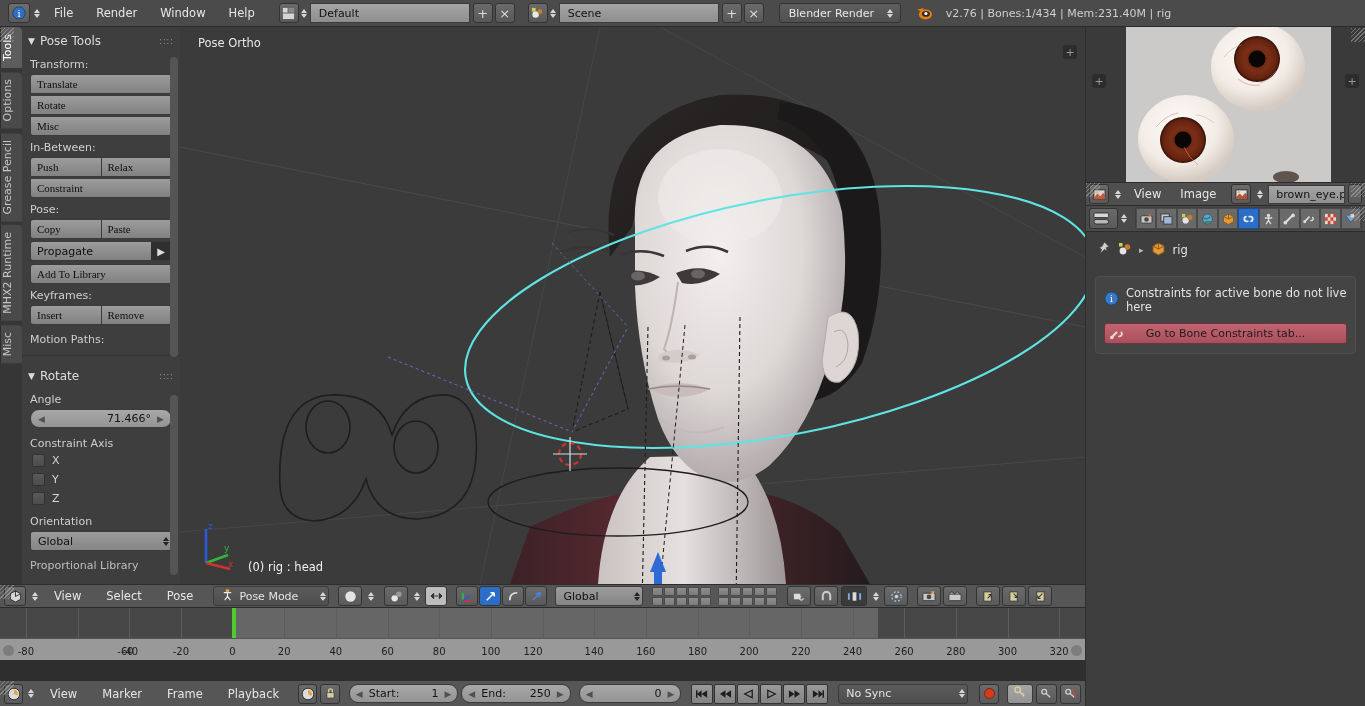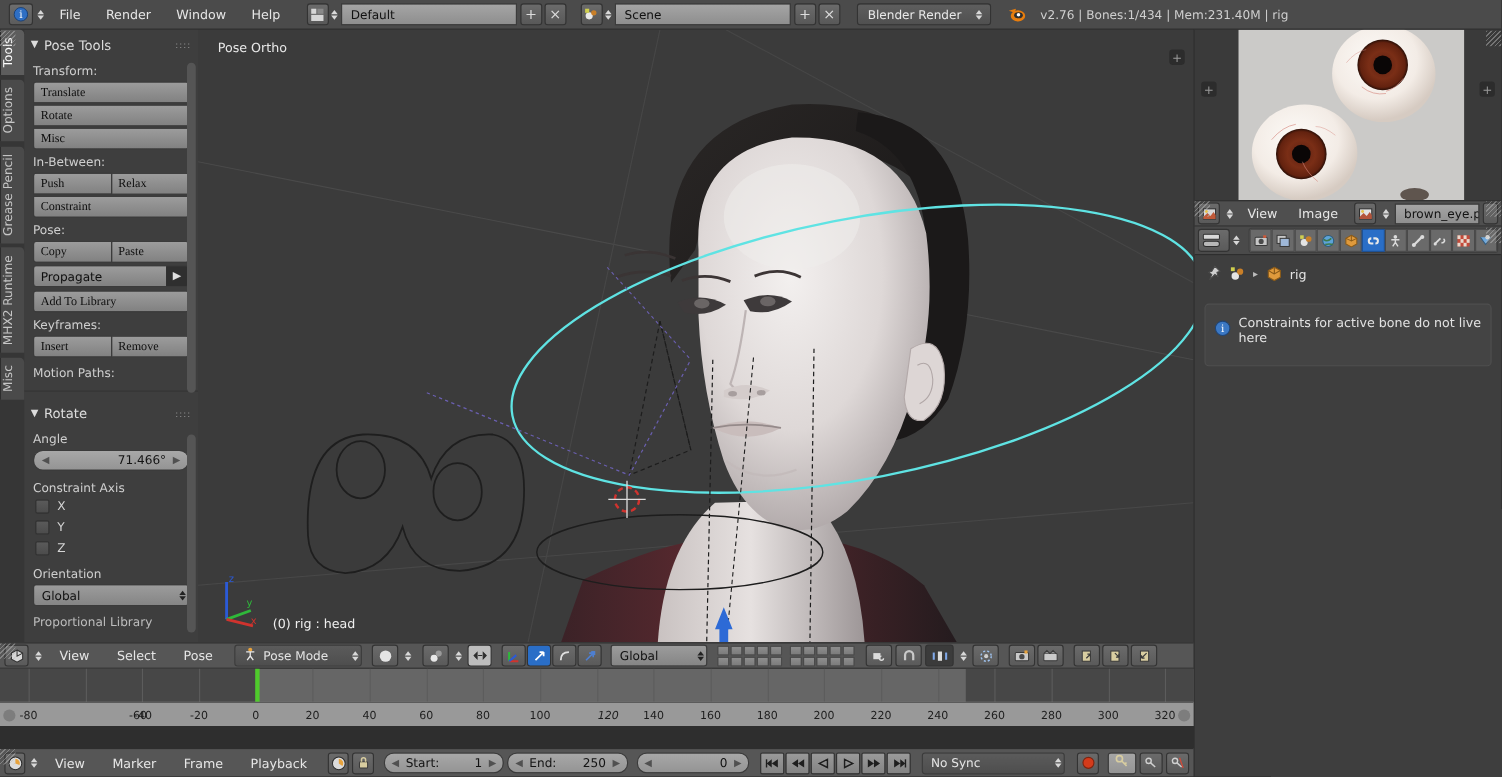--- a/index.html
+++ b/index.html
@@ -779,21 +779,21 @@
   <div class="tick" style="left: 25.8333px;">-80</div>
         <div class="tick" style="left: 77.5px; margin-left: 48px;">-60</div>
         <div class="tick" style="left: 130px;">-40</div>
         <div class="tick" style="left: 180.833px;">-20</div>
         <div class="tick" style="left: 232.5px;">0</div>
         <div class="tick" style="left: 284.167px;">20</div>
         <div class="tick" style="left: 335.833px;">40</div>
         <div class="tick" style="left: 387.5px;">60</div>
         <div class="tick" style="left: 439.167px;">80</div>
         <div class="tick" style="left: 490.833px;">100</div>
-        <div class="tick" style="left: 553px; font-style: italic;">120</div>
+        <div class="tick" style="left: 533px;">120</div>
         <div class="tick" style="left: 594.167px;">140</div>
         <div class="tick" style="left: 645.833px;">160</div>
         <div class="tick" style="left: 697.5px;">180</div>
         <div class="tick" style="left: 749.167px;">200</div>
         <div class="tick" style="left: 800.833px;">220</div>
         <div class="tick" style="left: 852.5px;">240</div>
         <div class="tick" style="left: 904.167px;">260</div>
         <div class="tick" style="left: 955.833px;">280</div>
         <div class="tick" style="left: 1007.5px;">300</div>
         <div class="tick" style="left: 1059.17px;">320</div>
@@ -1101,20 +1101,30 @@
   <div id="constraint-box">
     <div class="info-row">
       <span>
         <svg width="15" height="15" viewBox="0 0 16 16">
               <circle cx="8" cy="8" r="7" fill="#3b78c4" stroke="#1f4475"></circle>
               <text x="8" y="12" font-size="10" text-anchor="middle" fill="#fff" font-family="DejaVu Serif,serif">i</text>
             </svg>
       </span>
       <span>Constraints for active bone do not live here</span>
     </div>
+    <div id="goto-btn">
+      <span class="bicon">
+        <svg width="15" height="14" viewBox="0 0 15 14">
+              <path d="M2 10 L7 5" stroke="#e8e0c8" stroke-width="2"></path>
+              <circle cx="1.8" cy="10.5" r="1.8" fill="#e8e0c8"></circle>
+              <path d="M8.5 9 a2.2 2.2 0 1 0 2.2 -4" stroke="#e8e0c8" stroke-width="1.8" fill="none"></path>
+            </svg>
+      </span>
+      <span>Go to Bone Constraints tab...</span>
+    </div>
   </div>
 </div>
 
 <div class="grip-corner" style="left:0;top:28px"></div>
 <div class="grip-corner" style="right:0;top:28px"></div>
 <div class="grip-corner" style="left:0;top:585px"></div>
 <div class="grip-corner" style="left:0;top:681px"></div>
 <div class="grip-corner" style="left:1086px;top:183px"></div>
 <div class="grip-corner" style="right:0;top:183px"></div>
 <div class="grip-corner" style="right:0;top:207px"></div>

